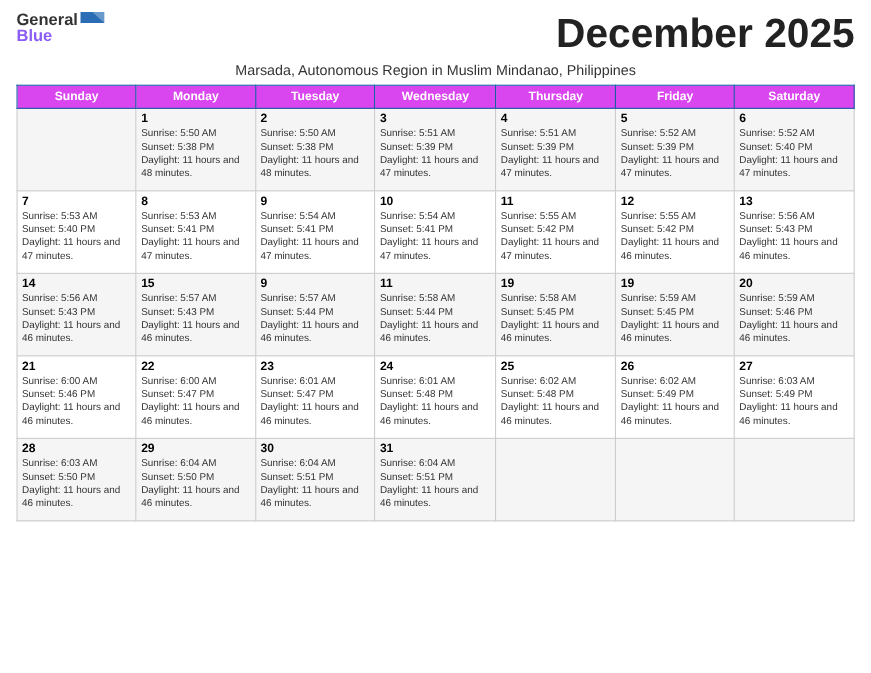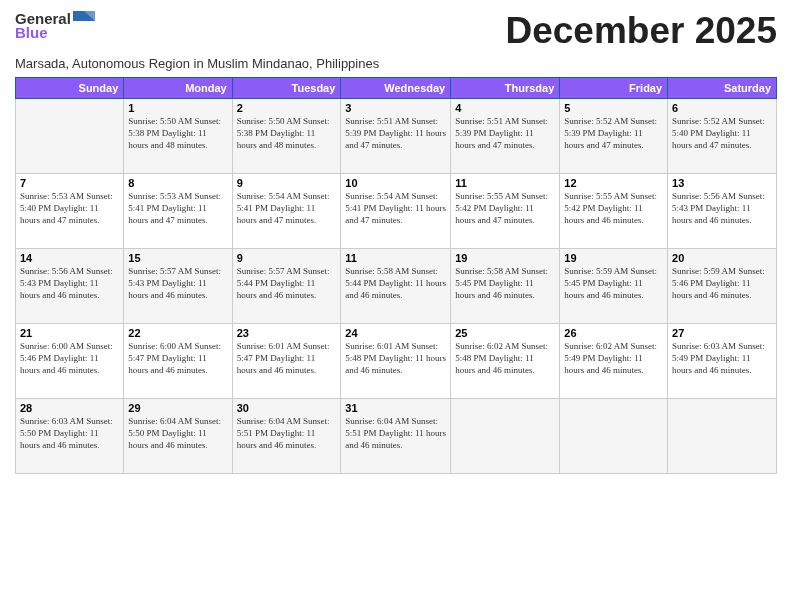--- a/index.html
+++ b/index.html
@@ -26,34 +26,35 @@
       flex-direction: column;
       align-items: flex-start;
     }
     .month-title {
       font-size: 37px;
       font-weight: bold;
       color: #222;
       text-align: right;
     }
     .subtitle {
+      text-align: center;
       font-size: 13px;
       color: #333;
       margin-bottom: 6px;
     }
     table {
       width: 100%;
       border-collapse: collapse;
       font-size: 10px;
     }
     thead tr th {
-      background-color: #8b5cf6;
+      background-color: #d946ef;
       color: white;
       padding: 4px 5px;
-      text-align: right;
+      text-align: center;
       font-size: 11px;
       font-weight: bold;
       border: 1px solid #1a5da5;
     }
     tbody tr td {
       border: 1px solid #ccc;
       padding: 3px 4px;
       vertical-align: top;
       width: 113px;
       height: 75px;
@@ -67,21 +68,20 @@
     .day-number {
       font-weight: bold;
       font-size: 11px;
       display: block;
       margin-bottom: 1px;
     }
     .day-info {
       font-size: 9px;
       line-height: 1.35;
       color: #333;
-      font-family: Liberation Serif, serif;
     }
     .empty-cell {
       background-color: #f5f5f5;
     }
   </style>
 </head>
 <body>
 
 <div class="page">
   <div class="header">

